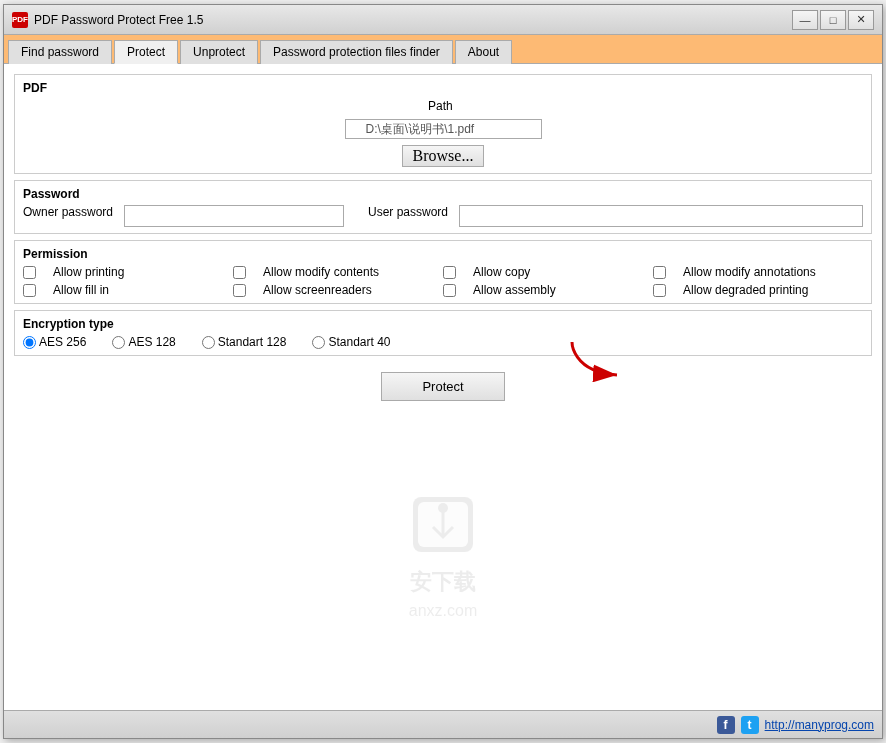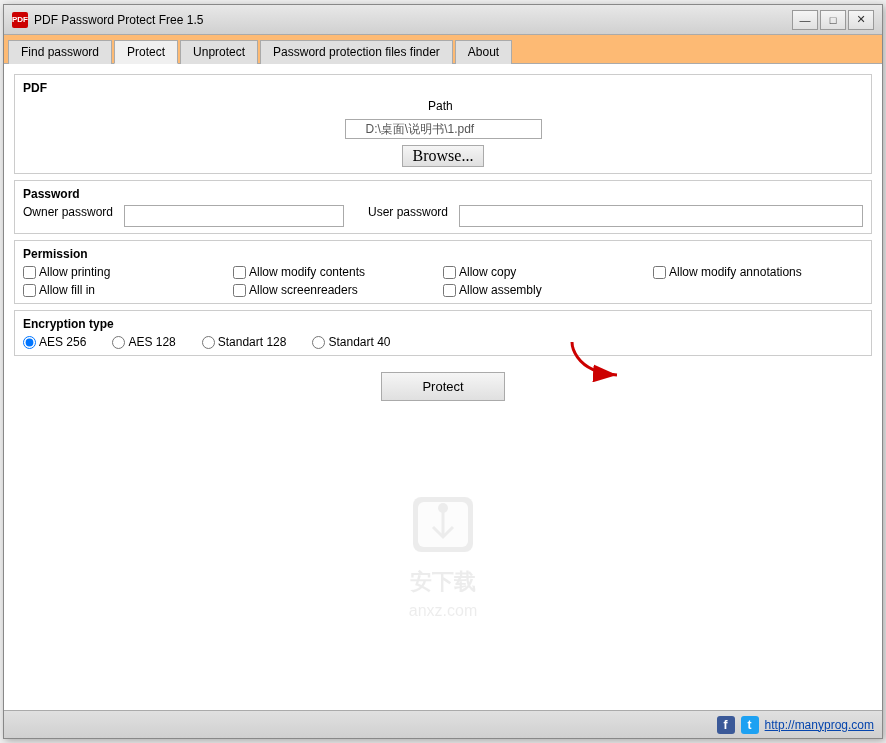--- a/index.html
+++ b/index.html
@@ -182,21 +182,21 @@
 
     .permission-grid {
       display: grid;
       grid-template-columns: 1fr 1fr 1fr 1fr;
       gap: 4px 0;
       margin-top: 2px;
     }
     .checkbox-item {
       display: flex;
       align-items: center;
-      gap: 3px;
+      gap: 17px;
       font-size: 12px;
       color: #000;
     }
     .checkbox-item input[type="checkbox"] {
       width: 13px;
       height: 13px;
       cursor: pointer;
     }
 
     .encryption-row {
@@ -367,20 +367,24 @@
           <input type="checkbox" style="">
           <span>Allow fill in</span>
         </label>
         <label class="checkbox-item">
           <input type="checkbox" style="">
           <span>Allow screenreaders</span>
         </label>
         <label class="checkbox-item">
           <input type="checkbox" style="">
           <span>Allow assembly</span>
+        </label>
+        <label class="checkbox-item">
+          <input type="checkbox" style="">
+          <span>Allow degraded printing</span>
         </label>
       </div>
     </div>
 
     <div class="section">
       <div class="section-title">Encryption type</div>
       <div class="encryption-row">
         <label class="radio-item">
           <input type="radio" name="encryption" checked="" style="">
           <span>AES 256</span>

